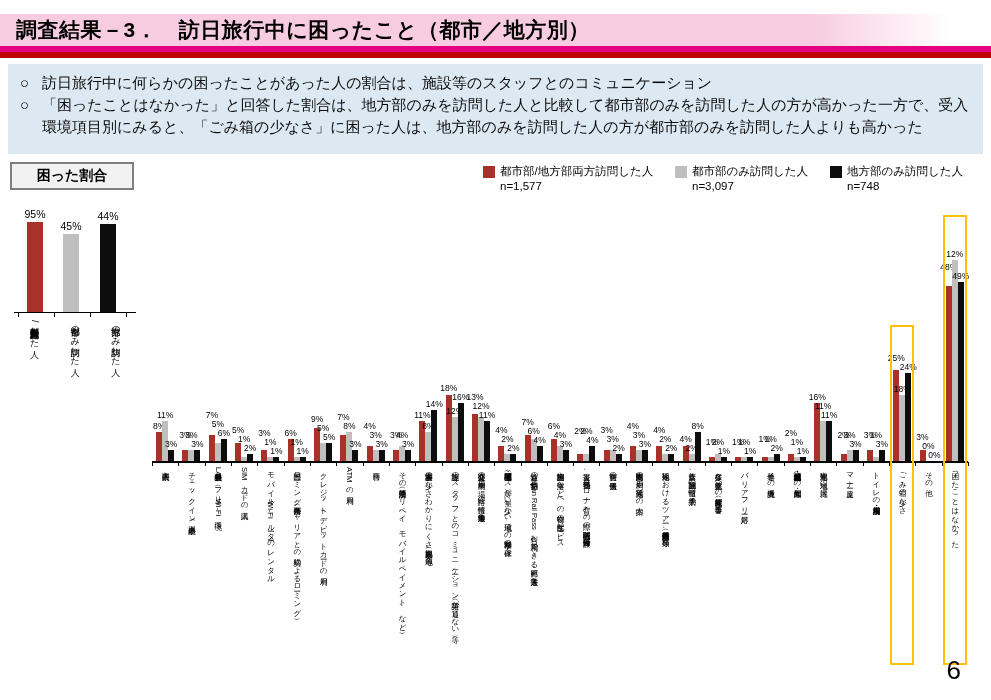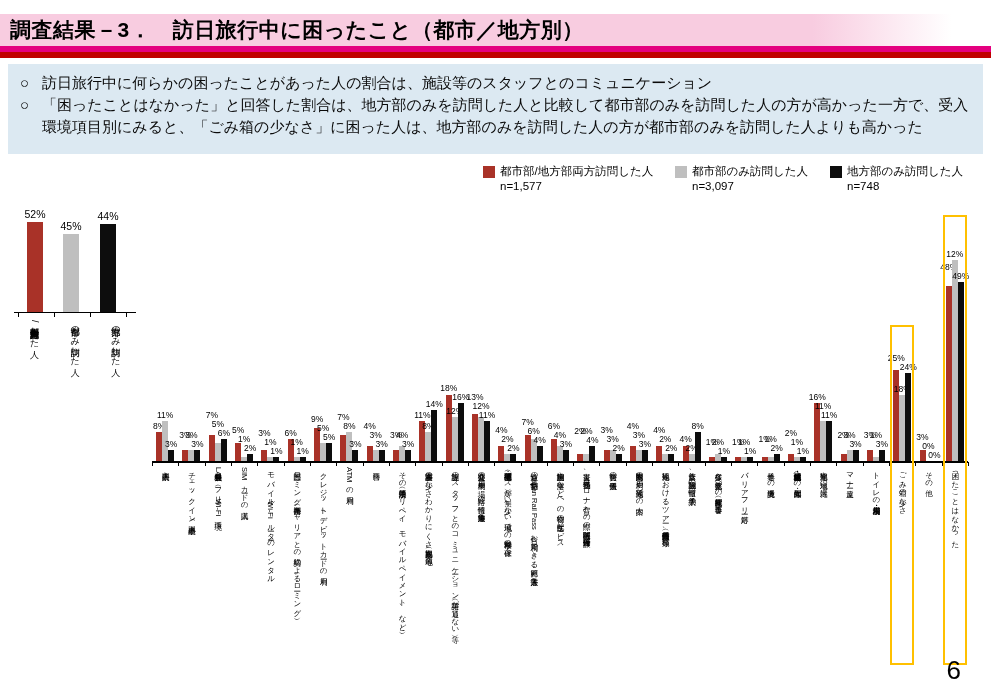--- a/index.html
+++ b/index.html
@@ -3,21 +3,21 @@
 <meta charset="utf-8">
 <style>
   * { margin:0; padding:0; box-sizing:border-box; }
   html,body { background:#fff; }
   body { font-family:"Liberation Sans","DejaVu Sans",sans-serif; }
   #page { position:relative; width:991px; height:700px; background:#fff; overflow:hidden; }
 
   
   #title-band { position:absolute; left:0; top:14px; width:991px; height:32px;
     background:linear-gradient(to right,#F8CCE0 0%,#F8CCE0 82%,#ffffff 96%); }
-  #page-title { position:absolute; left:10px; top:16px; font-size:21px; font-weight:bold; color:#000; letter-spacing:0.5px; }
+  #page-title { position:absolute; left:16px; top:16px; font-size:21px; font-weight:bold; color:#000; letter-spacing:0.5px; }
   #stripe-magenta { position:absolute; left:0; top:46px; width:991px; height:6px; background:#E4007F; }
   #stripe-red { position:absolute; left:0; top:52px; width:991px; height:6px; background:#C00000; }
   #logo { position:absolute; right:4px; top:2px; display:flex; align-items:center; gap:4px; background:#fff; padding:2px 4px; }
   #logo-text { display:flex; flex-direction:column; line-height:1.05; }
   #logo-text .small { font-size:8px; color:#000; }
   #logo-text .large { font-size:17px; font-weight:bold; color:#000; }
 
   
   #summary-box { position:absolute; left:8px; top:64px; width:975px; height:90px;
     background:#DCE9F2; padding:8px 12px 6px 12px; }
@@ -72,20 +72,21 @@
       <div class="bullet-row">
         <span class="bullet-marker">○</span>
         <span>訪日旅行中に何らかの困ったことがあった人の割合は、施設等のスタッフとのコミュニケーション</span>
       </div>
       <div class="bullet-row">
         <span class="bullet-marker">○</span>
         <span>「困ったことはなかった」と回答した割合は、地方部のみを訪問した人と比較して都市部のみを訪問した人の方が高かった一方で、受入環境項目別にみると、「ごみ箱の少なさ」に困った人は、地方部のみを訪問した人の方が都市部のみを訪問した人よりも高かった</span>
       </div>
     </div>
 
+  <div id="box-left" class="section-box">困った割合</div>
 
   <div id="legend">
       <div class="legend-item" style="left: 483px;">
         <span class="legend-chip" style="background: rgb(169, 50, 40);"></span>
         <span class="legend-text">
           <div>都市部/地方部両方訪問した人</div>
           <div>n=1,577</div>
         </span>
       </div>
       <div class="legend-item" style="left: 675px;">
@@ -100,21 +101,21 @@
         <span class="legend-text">
           <div>地方部のみ訪問した人</div>
           <div>n=748</div>
         </span>
       </div>
     </div>
 
   <div id="mini-chart">
     <div id="mini-plot">
         <div class="mini-bar" style="left: 13px; width: 16px; height: 89.96px; background: rgb(169, 50, 40);"></div>
-        <div class="mini-label" style="left: 21px; bottom: 91.96px;">52%</div>
+        <div class="mini-label" style="left: 21px; bottom: 91.96px;">95%</div>
         <div class="mini-bar" style="left: 49px; width: 16px; height: 77.85px; background: rgb(191, 191, 191);"></div>
         <div class="mini-label" style="left: 57px; bottom: 79.85px;">45%</div>
         <div class="mini-bar" style="left: 86px; width: 16px; height: 88.23px; background: rgb(13, 13, 13);"></div>
         <div class="mini-label" style="left: 94px; bottom: 90.23px;">44%</div>
       </div>
     <div id="mini-cats">
         <div class="mini-cat">
           <span>都市部/地方部両方訪問した人</span>
         </div>
         <div class="mini-cat">

